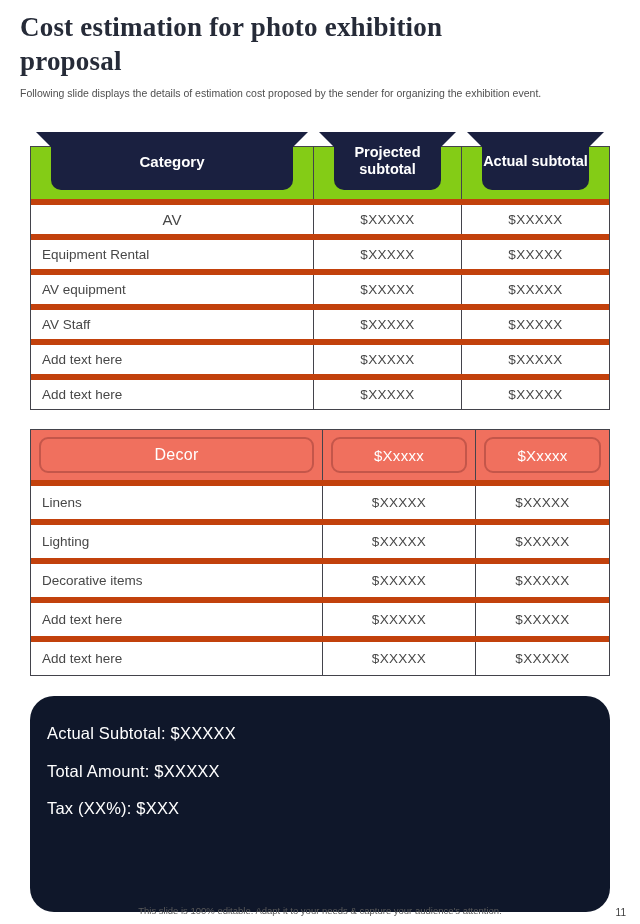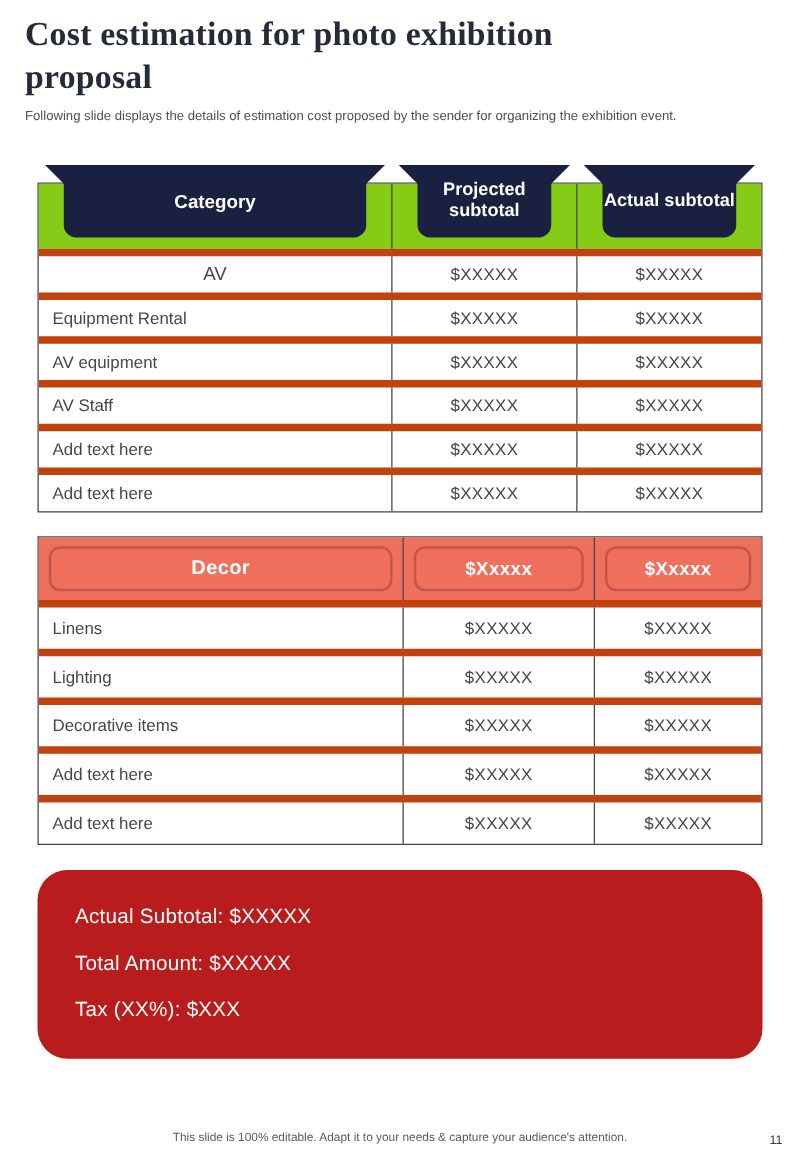--- a/index.html
+++ b/index.html
@@ -56,28 +56,28 @@
   .t2 .cell-label { width:292px; }
   .t2 .cell-money { width:153px; }
   .t2-head { display:flex; height:50px; background:#f0705e; }
   .t2-head > div { position:relative; display:flex; }
   .t2-h1 { width:292px; border-right:1px solid #43434b; }
   .t2-h2 { width:153px; border-right:1px solid #43434b; }
   .t2-h3 { flex:1; }
   .pill {
     flex:1; margin:7px 8px; border:2px solid #c4564a; border-radius:9px;
     display:flex; align-items:center; justify-content:center;
-    color:#ffffff; font-size:15px; font-weight:700; letter-spacing:0.3px;
+    color:#ffffff; font-size:15px; font-weight:400; letter-spacing:0.3px;
   }
   .t2-h1 .pill { font-size:16px; }
 
   
   .summary {
-    margin:20px 30px 0; height:151px; background:#b91c1c; border-radius:24px;
-    padding:27px 20px 0 30px; color:#ffffff;
+    margin:20px 30px 0; height:216px; background:#0f172a; border-radius:24px;
+    padding:27px 20px 0 17px; color:#ffffff;
   }
   .summary .line { font-size:16.5px; line-height:20px; margin-bottom:17.5px;
                    letter-spacing:0.2px; }
 
   
   .footer-note {
     position:absolute; left:0; right:0; bottom:8px; text-align:center;
     font-size:9.5px; color:#5a5a5a;
   }
   .page-number {

